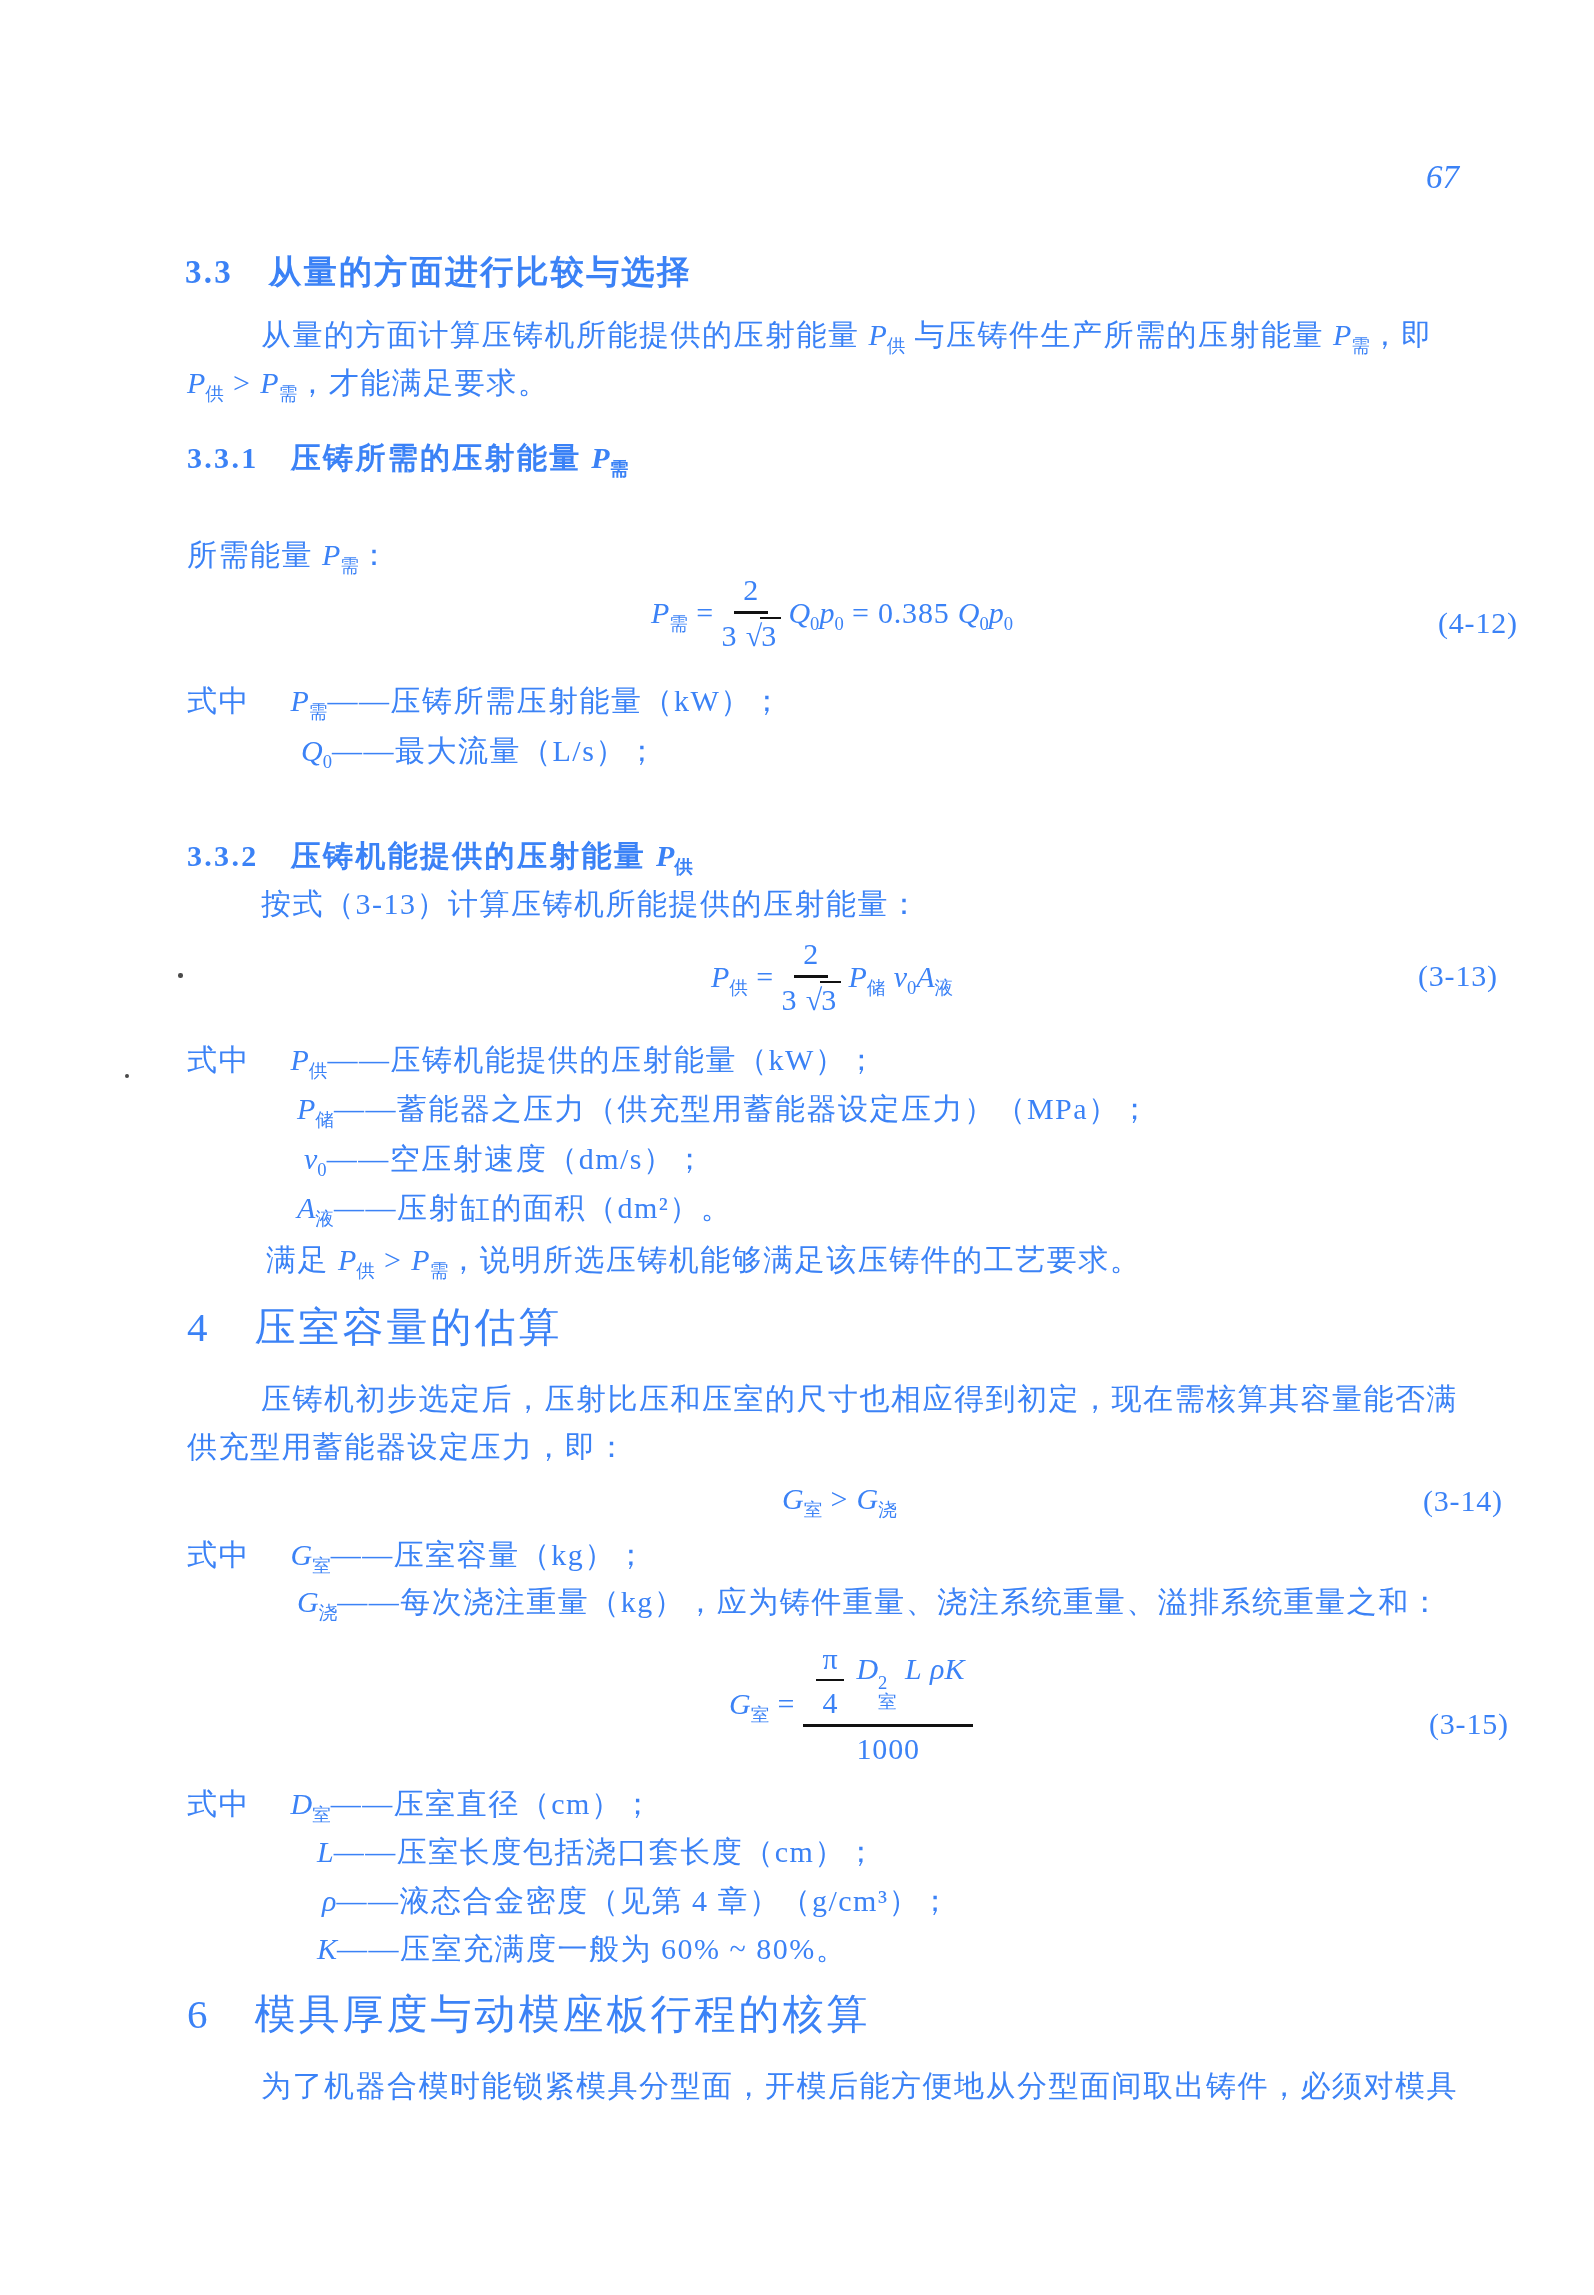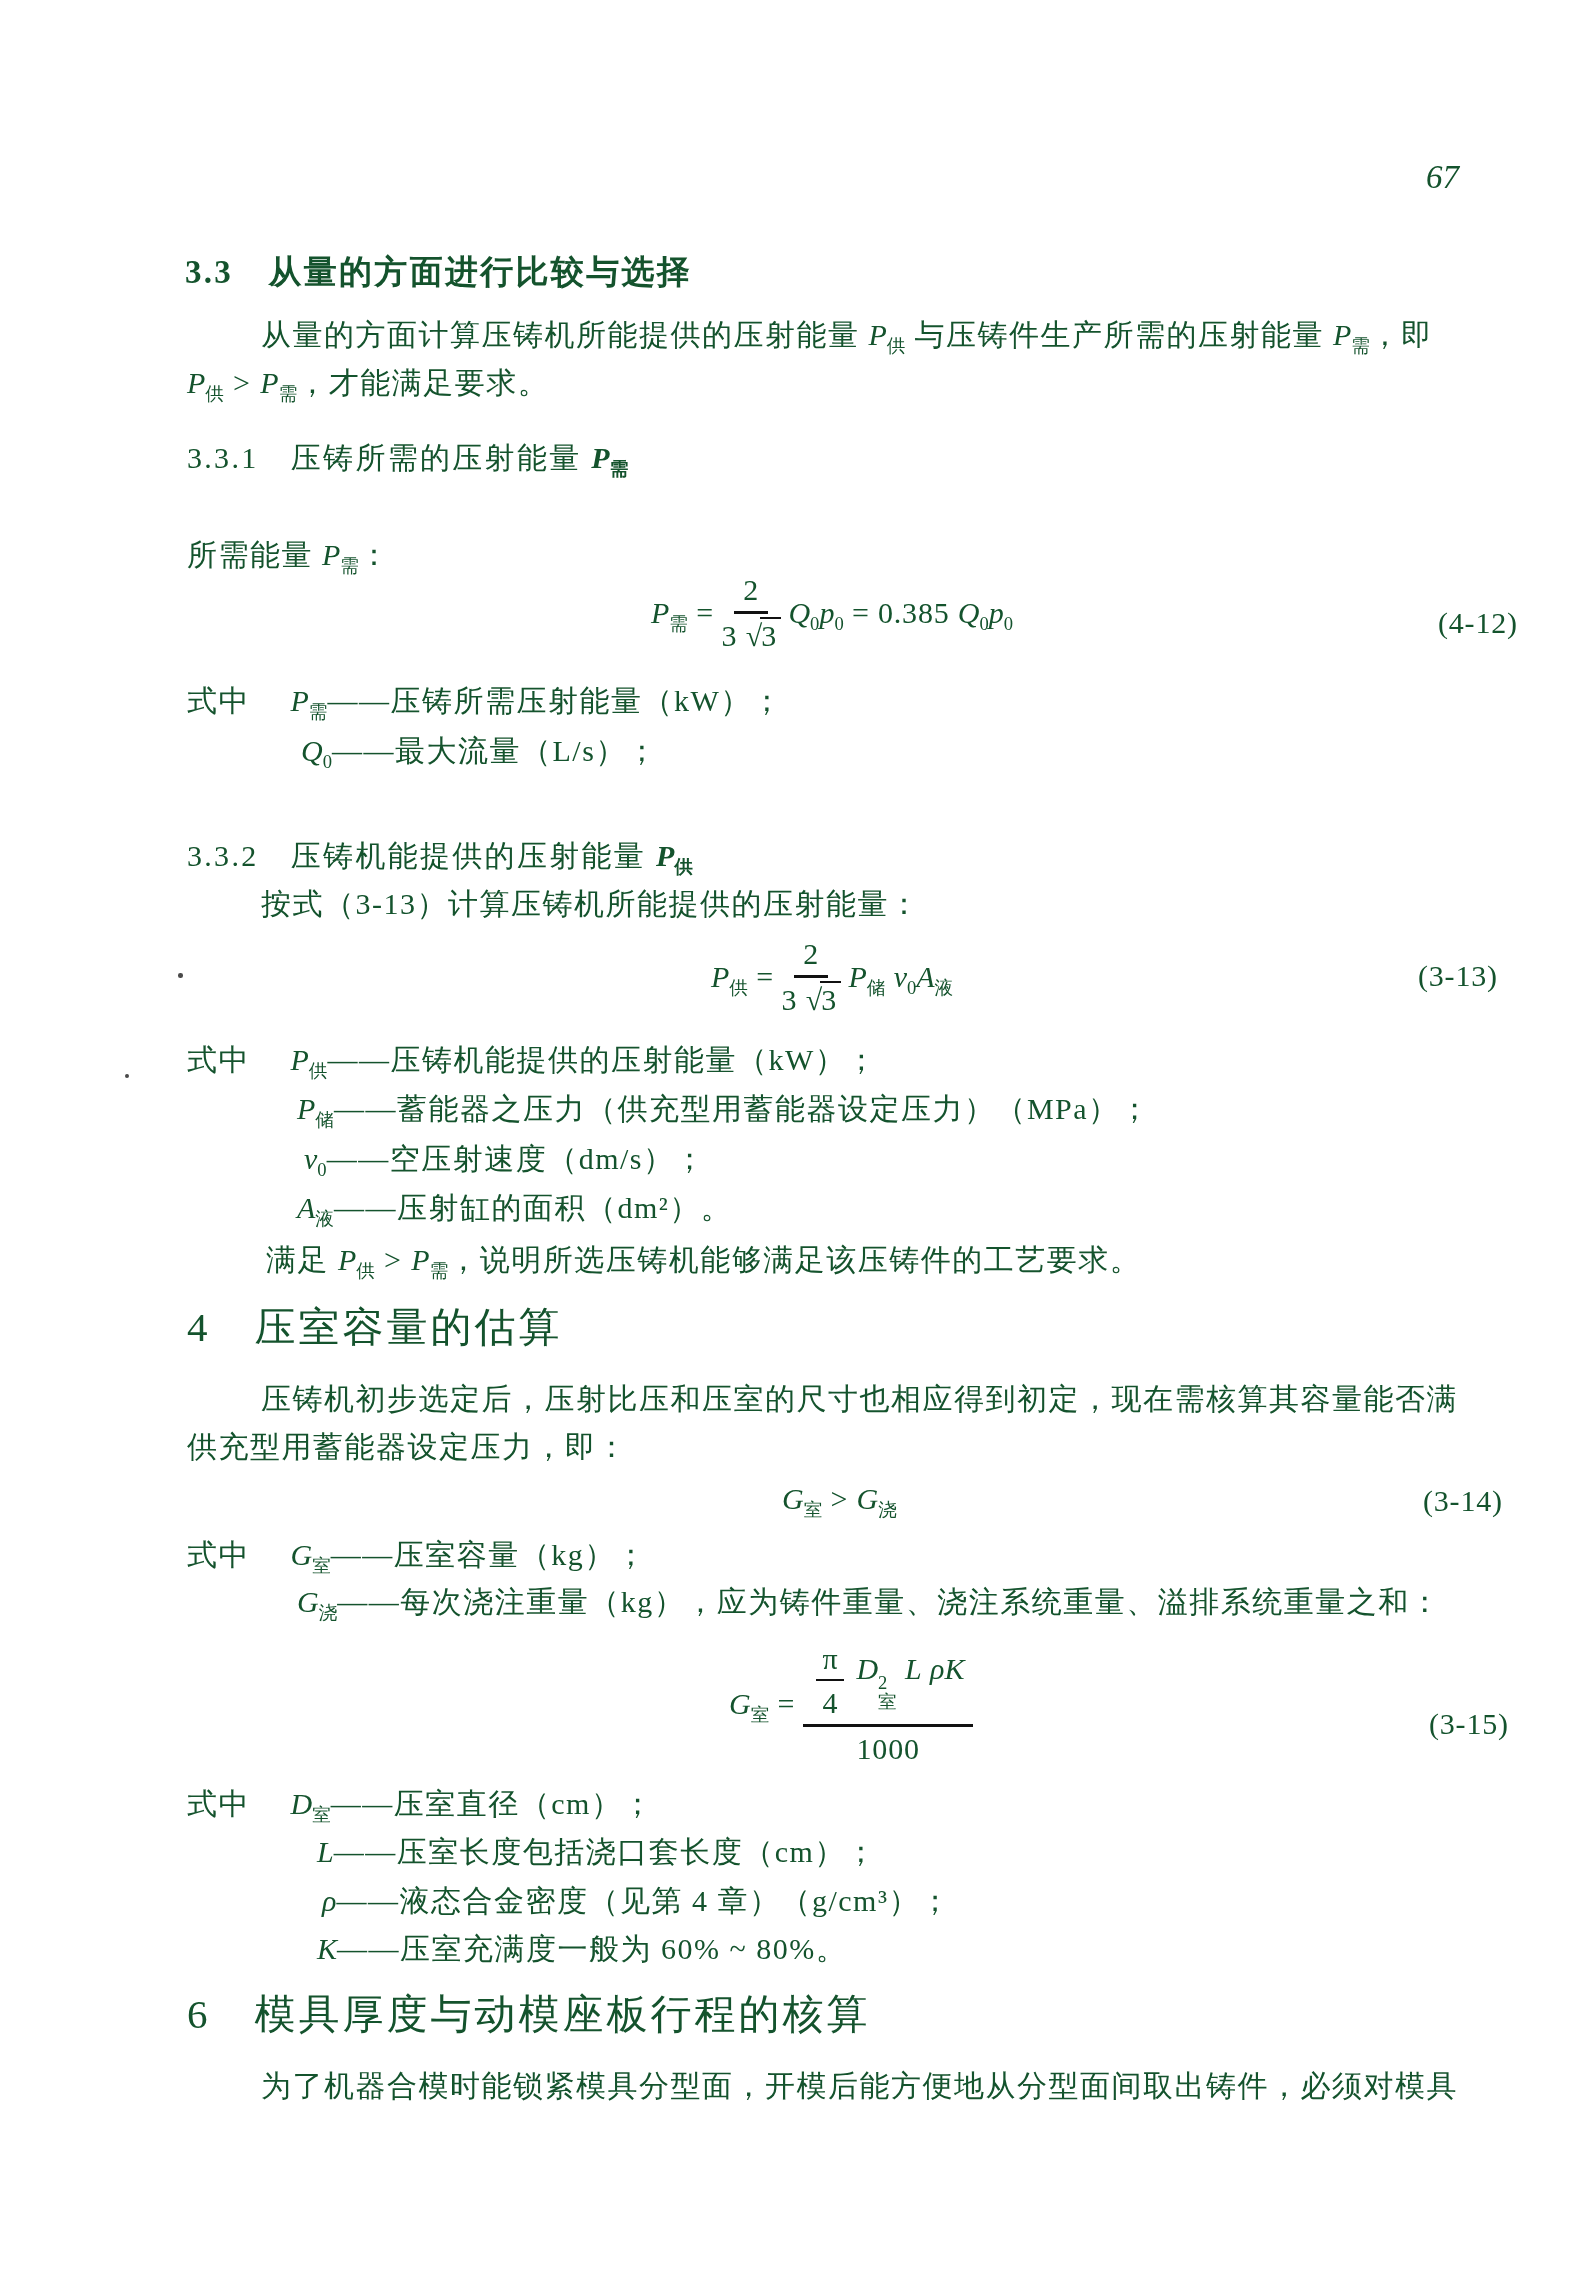--- a/index.html
+++ b/index.html
@@ -2,39 +2,39 @@
 <html style="font-size:12px"><head>
 <meta charset="utf-8">
 <style>
   html,body{margin:0;padding:0;background:#e8e8e8;}
   .page{
     position:relative;
     width:1595px;
     height:2295px;
     margin:0 auto;
     background:#ffffff;
-    color:#14532d;
+    color:#3b82f6;
     font-family:"Liberation Serif","DejaVu Serif",serif;
     overflow:hidden;
   }
   .line{
     position:absolute;
     white-space:pre;
     font-size:30px;
     line-height:1.25;
     letter-spacing:1.5px;
   }
   .pageno{font-style:italic;font-size:33px;letter-spacing:0;}
   .h-bold{font-weight:700;font-size:33px;letter-spacing:2.3px;}
   .h-sub{font-weight:700;font-size:30px;letter-spacing:2.3px;}
   .h-big{font-size:41px;letter-spacing:3px;}
   
   .t{}
   .i{font-style:italic;letter-spacing:0;}
-  .b{font-weight:400;}
+  .b{font-weight:700;}
   .bi{font-weight:700;font-style:italic;letter-spacing:0;}
   sub.sub{font-size:62%;line-height:0;letter-spacing:0;}
   sub.bsub{font-size:62%;line-height:0;letter-spacing:0;font-weight:700;}
   .sqrt{letter-spacing:0;}
   .sqa{display:inline-block;border-top:2.3px solid #111;padding:0.8px 4.5px 0 1.5px;margin-left:-2.3px;line-height:1.05;}
   .supsub{display:inline-flex;flex-direction:column;align-items:flex-start;font-size:62%;line-height:1.02;vertical-align:-0.55em;letter-spacing:0;}
   .supsub span{display:block;}
   
   .formula{display:flex;align-items:center;letter-spacing:0.8px;}
   .frac{display:inline-flex;flex-direction:column;align-items:center;text-align:center;margin:0 7.6px;}

